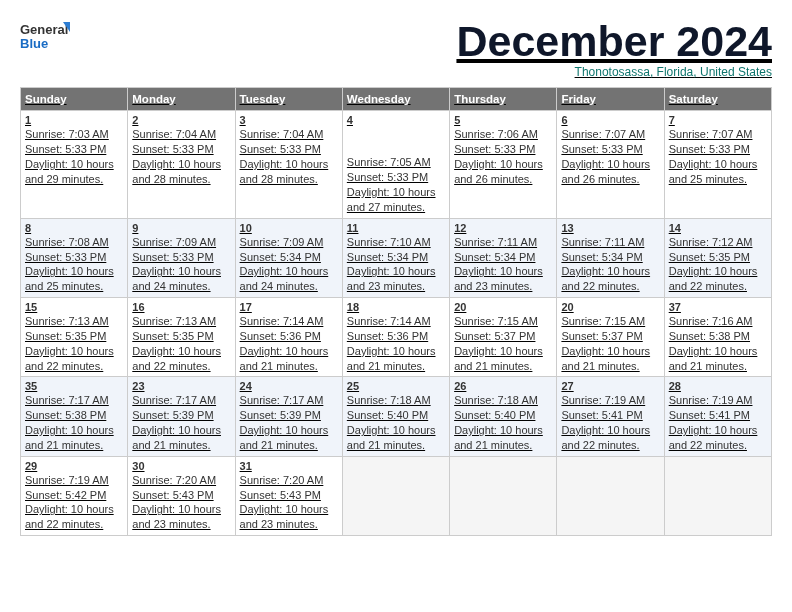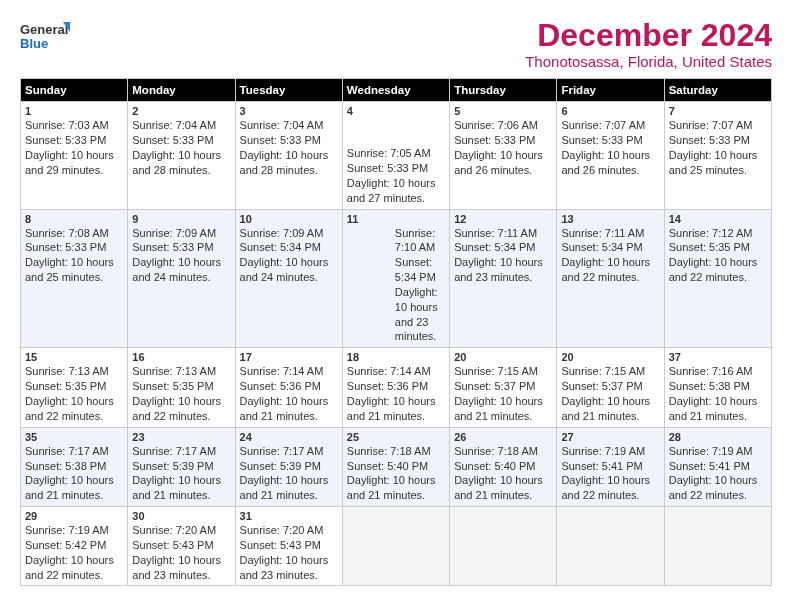--- a/index.html
+++ b/index.html
@@ -7,52 +7,53 @@
       width: 792px;
       height: 612px;
       font-family: Arial, sans-serif;
       background: #fff;
       overflow: hidden;
     }
     .page {
       width: 792px;
       height: 612px;
       padding: 18px 20px 4px 20px;
+      text-decoration: underline;
     }
     .header {
       display: flex;
       justify-content: space-between;
       align-items: flex-start;
       margin-bottom: 8px;
     }
     .logo {
       display: flex;
       align-items: center;
       gap: 4px;
     }
     .title-block {
       text-align: right;
     }
     .month-title {
-      font-size: 32px;
+      font-size: 43px;
       font-weight: bold;
-      color: #be185d;
+      color: #0f172a;
       line-height: 1.1;
     }
     .location {
-      font-size: 15px;
-      color: #be185d;
+      font-size: 12px;
+      color: #0f766e;
     }
     .calendar {
       width: 100%;
       border-collapse: collapse;
       table-layout: fixed;
     }
     .calendar th {
-      background-color: #000000;
+      background-color: #737373;
       color: white;
       font-size: 11.5px;
       font-weight: bold;
       padding: 5px 4px;
       text-align: left;
       border: 1px solid #ccc;
     }
     .calendar td {
       border: 1px solid #ccc;
       vertical-align: top;
@@ -182,21 +183,21 @@
           </td>
           <td>
             <span class="day-num">10</span>
             <div class="cell-text" style="white-space: pre-line;">Sunrise: 7:09 AM
 Sunset: 5:34 PM
 Daylight: 10 hours
 and 24 minutes.</div>
           </td>
           <td>
             <span class="day-num">11</span>
-            <div class="cell-text" style="white-space: pre-line; margin-left: 48px;">Sunrise: 7:10 AM
+            <div class="cell-text" style="white-space: pre-line;">Sunrise: 7:10 AM
 Sunset: 5:34 PM
 Daylight: 10 hours
 and 23 minutes.</div>
           </td>
           <td>
             <span class="day-num">12</span>
             <div class="cell-text" style="white-space: pre-line;">Sunrise: 7:11 AM
 Sunset: 5:34 PM
 Daylight: 10 hours
 and 23 minutes.</div>

